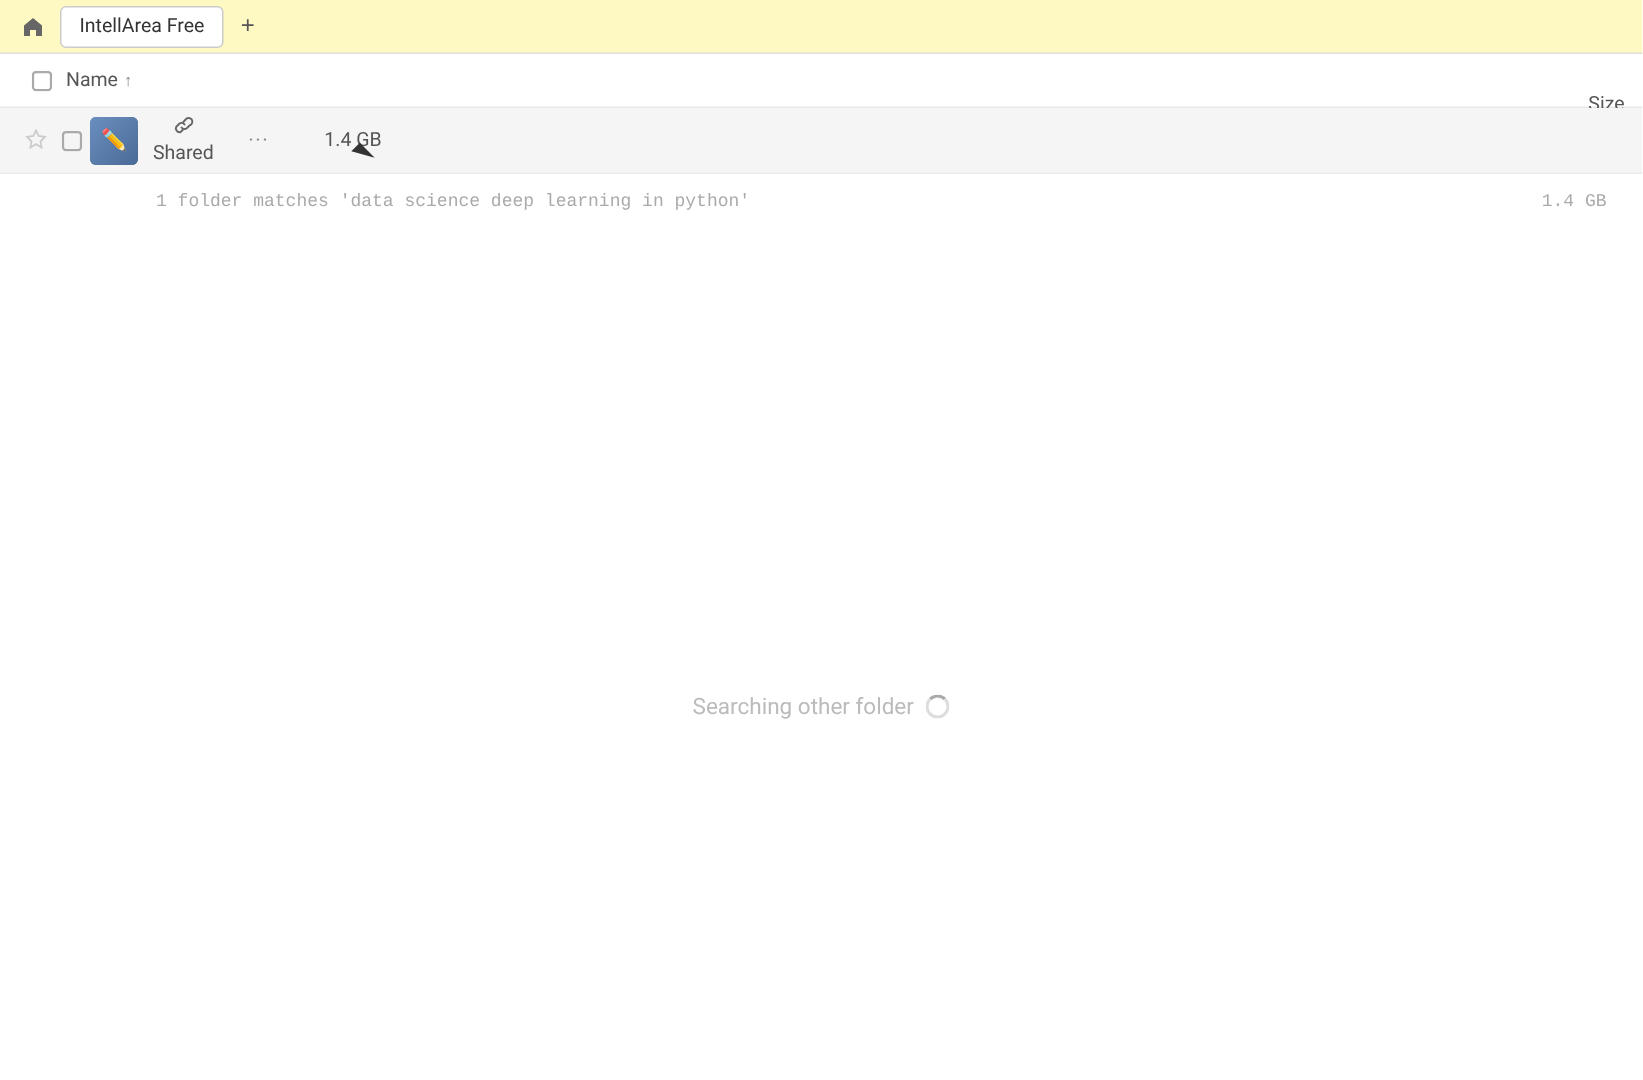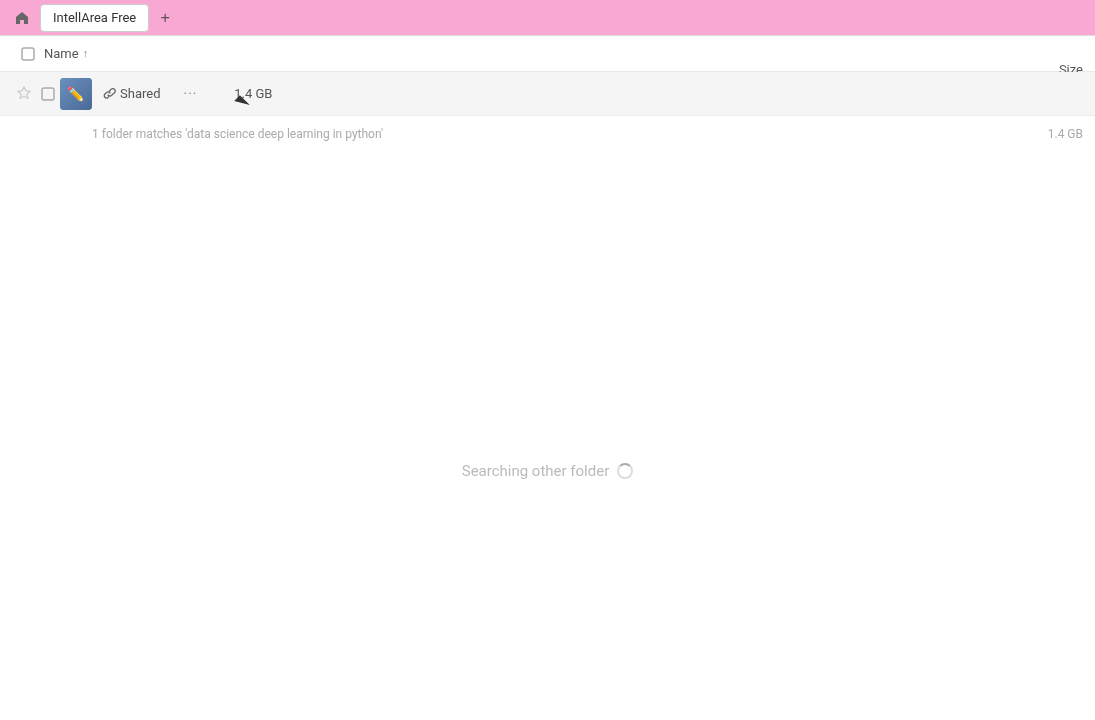--- a/index.html
+++ b/index.html
@@ -15,21 +15,21 @@
       height: 720px;
       overflow: hidden;
       position: relative;
     }
 
     
     .tab-bar {
       display: flex;
       align-items: center;
       height: 36px;
-      background: #f9a8d4;
+      background: #fef9c3;
       border-bottom: 1px solid #ddd;
       padding: 0 8px;
       gap: 4px;
     }
 
     .home-icon-btn {
       width: 28px;
       height: 28px;
       display: flex;
       align-items: center;
@@ -173,20 +173,21 @@
       text-overflow: ellipsis;
     }
 
     .file-shared {
       display: flex;
       align-items: center;
       gap: 4px;
       font-size: 13px;
       color: #555;
       margin-right: 16px;
+      flex-direction: column;
     }
 
     .file-more-btn {
       width: 28px;
       height: 28px;
       display: flex;
       align-items: center;
       justify-content: center;
       color: #555;
       cursor: pointer;
@@ -199,22 +200,23 @@
       text-align: right;
       font-size: 13px;
       color: #555;
     }
 
     
     .summary-row {
       display: flex;
       align-items: center;
       height: 36px;
-      padding: 0 12px;
+      padding: 0 24px;
       justify-content: space-between;
+      font-family: Liberation Mono, monospace;
     }
 
     .summary-text {
       font-size: 12px;
       color: #aaa;
       padding-left: 80px;
     }
 
     .summary-size {
       font-size: 12px;

